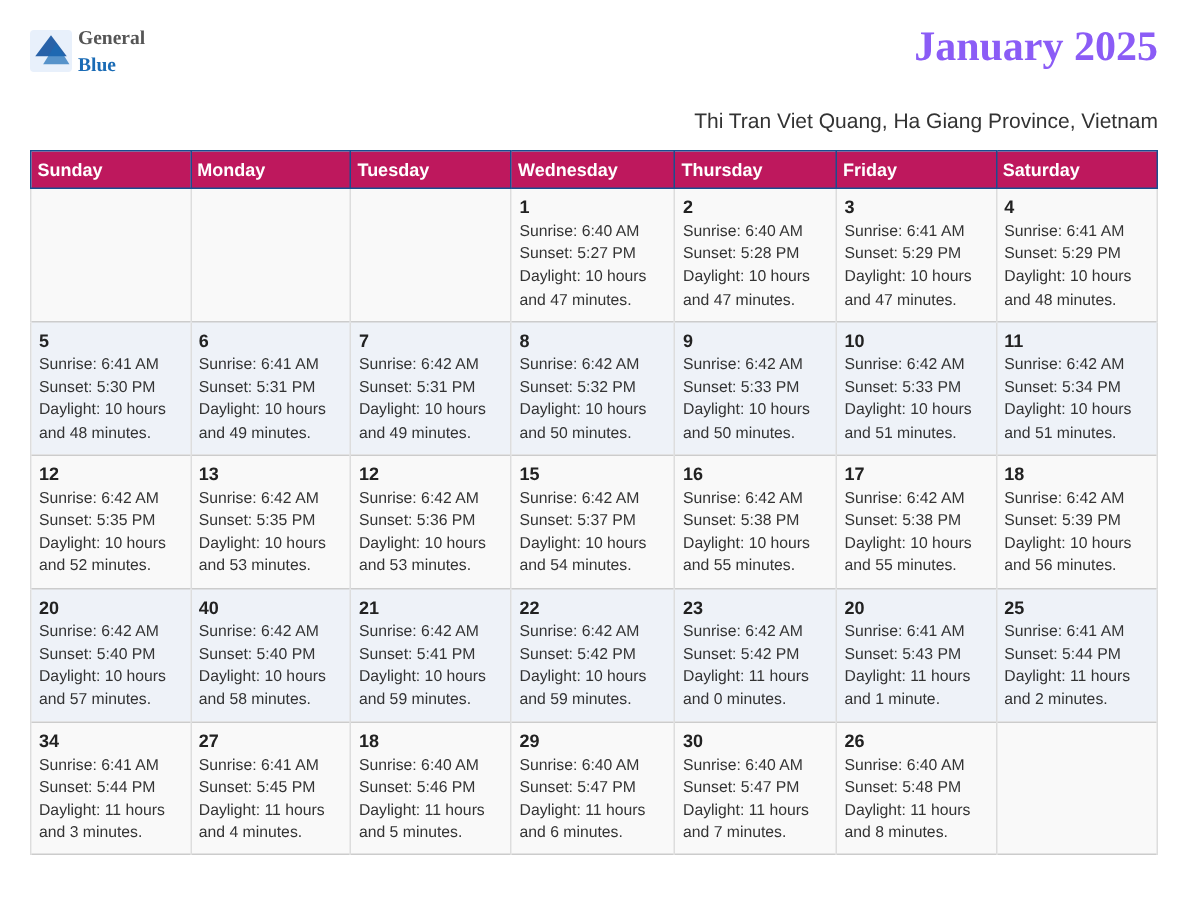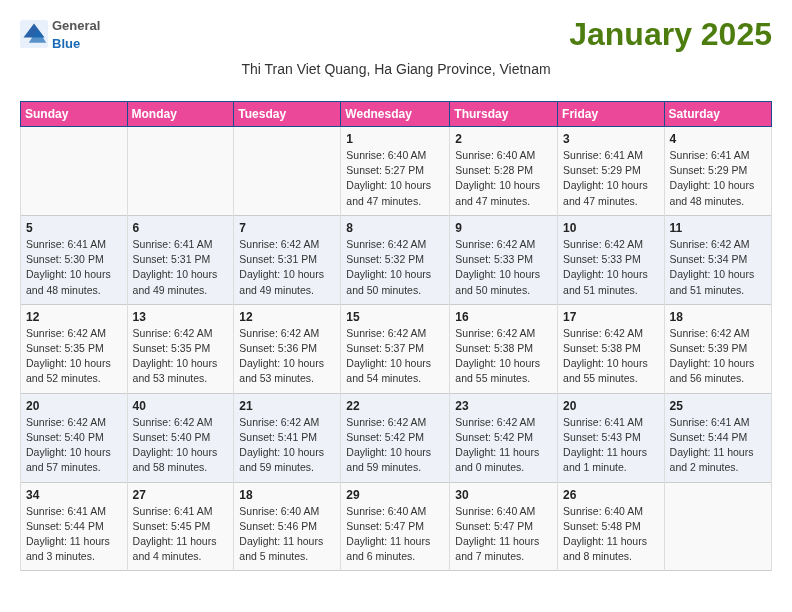--- a/index.html
+++ b/index.html
@@ -7,52 +7,53 @@
       font-family: Arial, sans-serif;
       background: #fff;
       width: 792px;
       min-height: 612px;
       padding: 16px 20px;
     }
     .header-logo {
       display: flex;
       align-items: flex-start;
       justify-content: space-between;
-      margin-bottom: 8px;
+      margin-bottom: 20px;
+      font-family: Liberation Serif, serif;
     }
     .logo {
       display: flex;
       align-items: center;
       gap: 4px;
     }
     .logo-text-general { color: #555; font-size: 13px; font-weight: bold; }
     .logo-text-blue { color: #1a6bb5; font-size: 13px; font-weight: bold; text-align: center; }
     .logo-icon {
       width: 28px;
       height: 28px;
     }
     .calendar-title {
-      font-size: 32px;
+      font-size: 28px;
       font-weight: bold;
-      color: #4d7c0f;
+      color: #8b5cf6;
       text-align: right;
     }
     .calendar-subtitle {
-      text-align: center;
+      text-align: right;
       font-size: 14px;
       color: #333;
-      margin-bottom: 24px;
+      margin-bottom: 12px;
     }
     table {
       width: 100%;
       border-collapse: collapse;
       font-size: 10.5px;
     }
     thead tr th {
-      background-color: #ec4899;
+      background-color: #be185d;
       color: #fff;
       padding: 5px 4px;
       text-align: left;
       font-size: 12px;
       font-weight: bold;
       border: 1px solid #1a4d8f;
     }
     tbody tr {
       border-bottom: 1px solid #ccc;
     }

